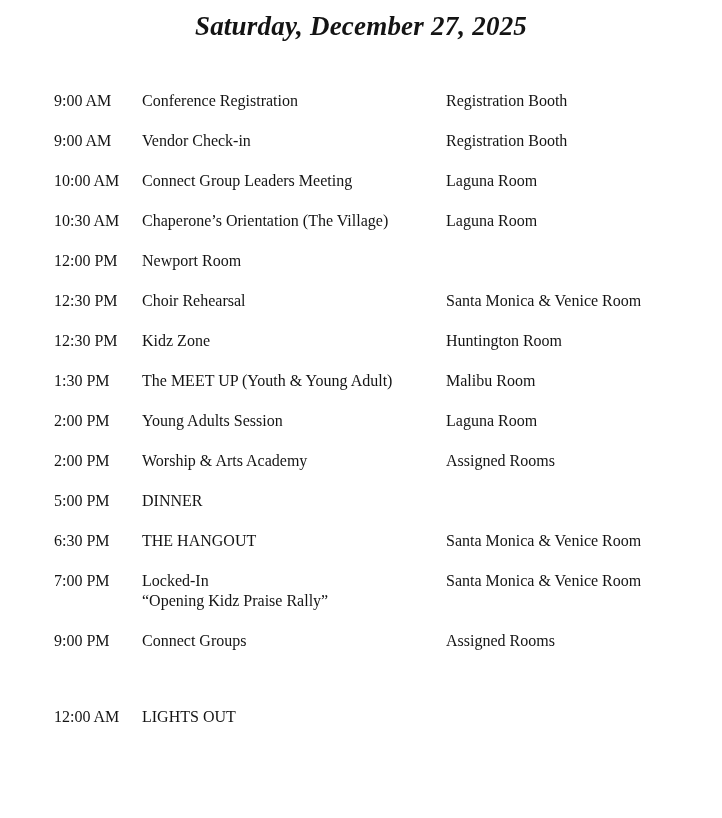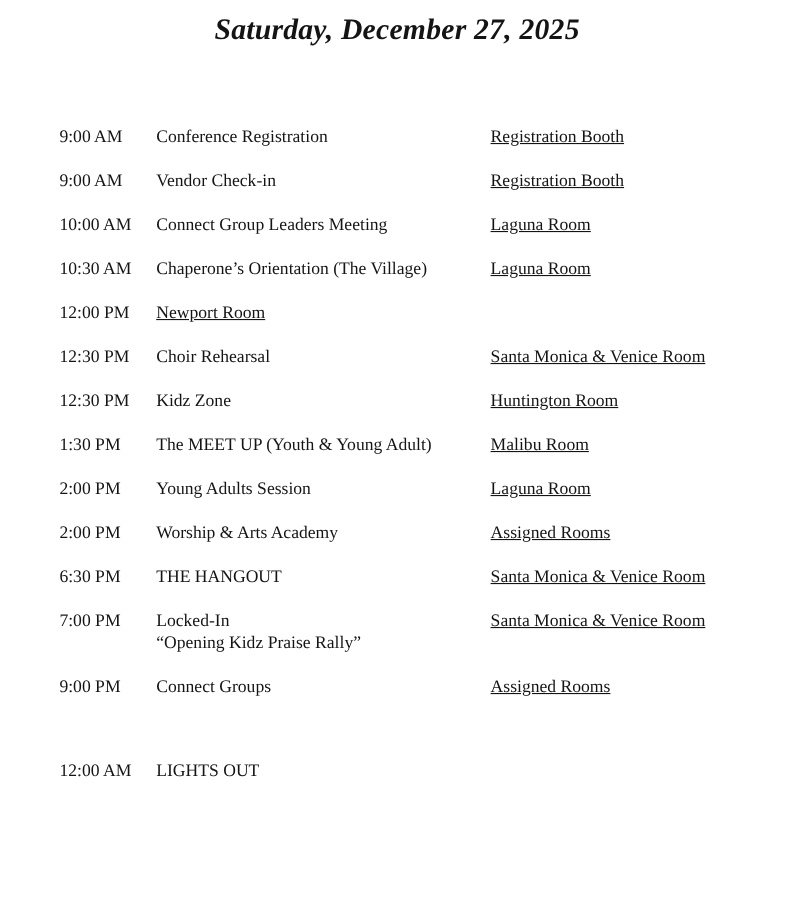--- a/index.html
+++ b/index.html
@@ -17,21 +17,21 @@
   }
   .title {
     text-align: center;
     font-size: 27px;
     font-weight: bold;
     line-height: 36px;
     letter-spacing: 0.2px;
     font-style: italic;
   }
   .schedule {
-    margin-top: 72px;
+    margin-top: 48px;
   }
   .row {
     display: flex;
     align-items: flex-start;
     padding-left: 54px;
     padding-right: 20px;
     margin-bottom: 22px;
     font-size: 16px;
     line-height: 18px;
   }
@@ -47,21 +47,20 @@
     width: 304px;
     flex: none;
     padding-right: 28px;
   }
   .event .line2 {
     display: block;
     margin-top: 2px;
   }
   .location {
     flex: 1;
-    text-decoration: underline;
   }
 </style>
 </head>
 <body>
 
 <div class="page">
   <h1 class="title">Saturday, December 27, 2025</h1>
 
   <div class="schedule" id="schedule-list">
   <div class="row">
@@ -143,20 +142,28 @@
 
   <div class="row">
     <span class="time">2:00 PM</span>
     <span class="event">
       <span class="line1">Worship &amp; Arts Academy</span>
       
     </span>
     <span class="location">Assigned Rooms</span>
   </div>
 
+  <div class="row">
+    <span class="time">5:00 PM</span>
+    <span class="event">
+      <span class="line1">DINNER</span>
+      
+    </span>
+    <span class="location"></span>
+  </div>
 
   <div class="row">
     <span class="time">6:30 PM</span>
     <span class="event">
       <span class="line1">THE HANGOUT</span>
       
     </span>
     <span class="location">Santa Monica &amp; Venice Room</span>
   </div>
 

